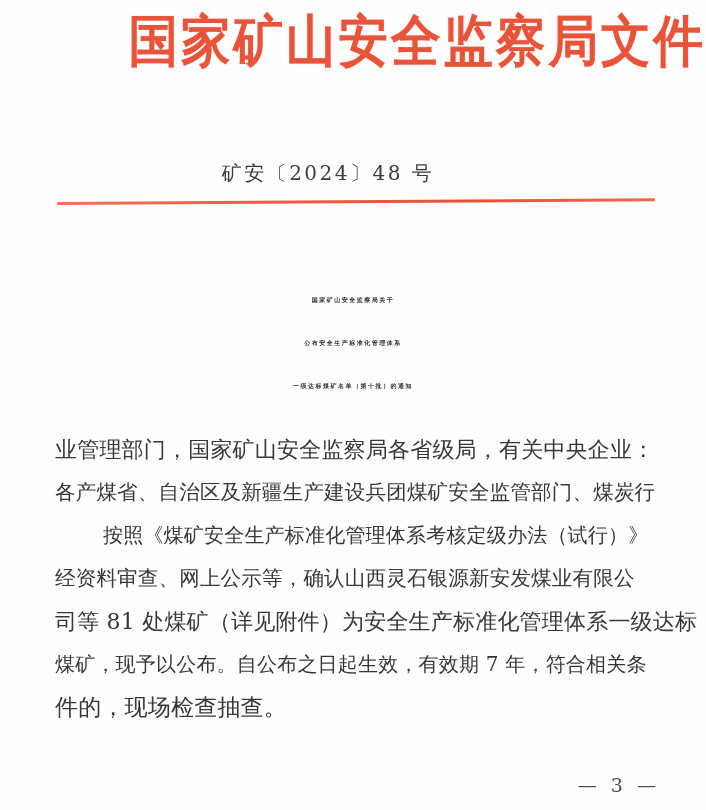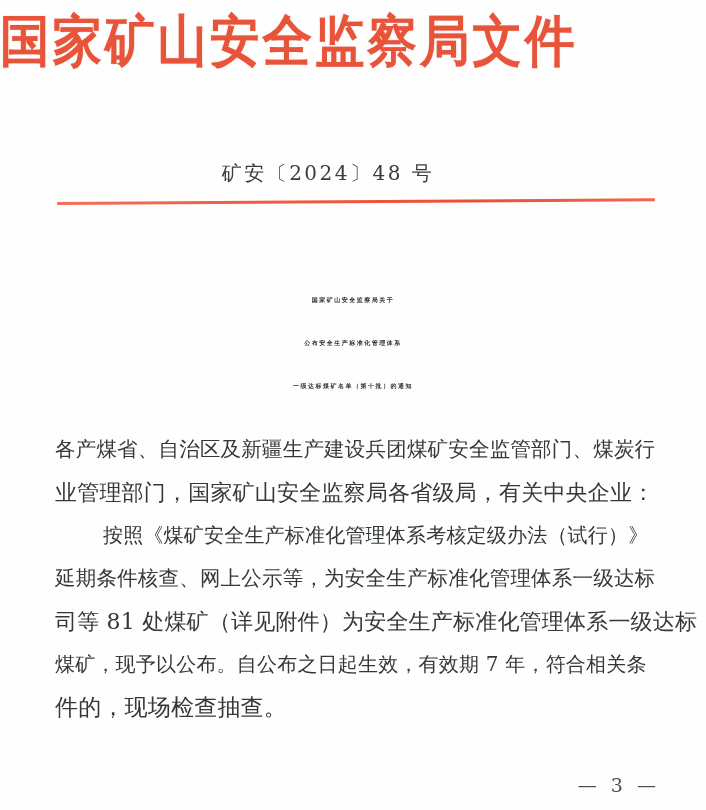--- a/index.html
+++ b/index.html
@@ -21,21 +21,21 @@
     inset: 0;
     background: #fefefe;
   }
 
   
   .masthead {
     position: absolute;
     top: 14px;
     left: 0;
     width: 706px;
-    text-align: left;
+    text-align: right;
     line-height: 1;
   }
   .masthead-title {
     display: inline-block;
     font-family: "DejaVu Serif", "Liberation Serif", serif;
     font-weight: bold;
     font-size: 54px;
     letter-spacing: 3px;
     color: #e8543a;
     text-shadow: 0 0 1px rgba(232,84,58,0.55);
@@ -140,24 +140,24 @@
 
   <div class="red-rule"></div>
 
   <div class="title-block">
     <div class="title-line" style="font-size: 6px;">国家矿山安全监察局关于</div>
     <div class="title-line" style="font-size: 6px;">公布安全生产标准化管理体系</div>
     <div class="title-line" style="font-size: 6px;">一级达标煤矿名单（第十批）的通知</div>
   </div>
 
   <div class="body-block">
+    <div class="body-line" style="font-size: 22px;">业管理部门，国家矿山安全监察局各省级局，有关中央企业：</div>
     <div class="body-line" style="font-size: 20.5px;">各产煤省、自治区及新疆生产建设兵团煤矿安全监管部门、煤炭行</div>
-    <div class="body-line" style="font-size: 22px;">业管理部门，国家矿山安全监察局各省级局，有关中央企业：</div>
     <div class="body-line indent" style="font-size: 20px;">按照《煤矿安全生产标准化管理体系考核定级办法（试行）》</div>
-    <div class="body-line" style="font-size: 20.5px;">延期条件核查、网上公示等，为安全生产标准化管理体系一级达标</div>
+    <div class="body-line" style="font-size: 20.5px;">经资料审查、网上公示等，确认山西灵石银源新安发煤业有限公</div>
     <div class="body-line" style="font-size: 22px;">司等 81 处煤矿（详见附件）为安全生产标准化管理体系一级达标</div>
     <div class="body-line" style="font-size: 20px;">煤矿，现予以公布。自公布之日起生效，有效期 7 年，符合相关条</div>
     <div class="body-line">件的，现场检查抽查。</div>
   </div>
 
   <div class="page-number">
     <span class="page-number-inner">— 3 —</span>
   </div>
 
 </div>

